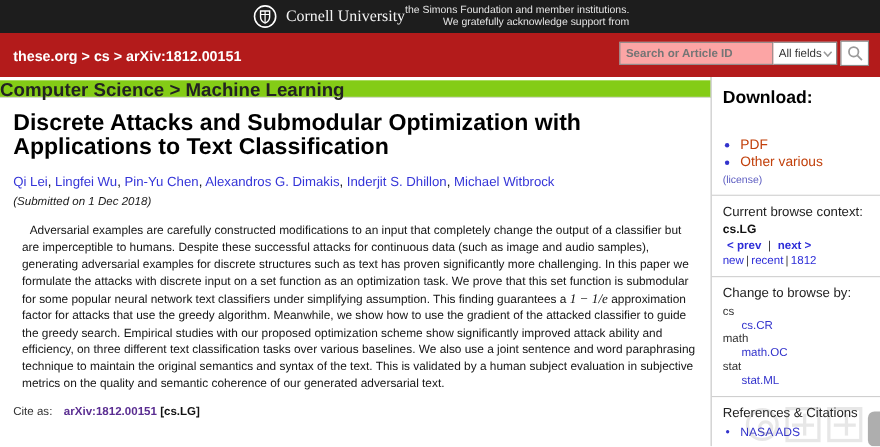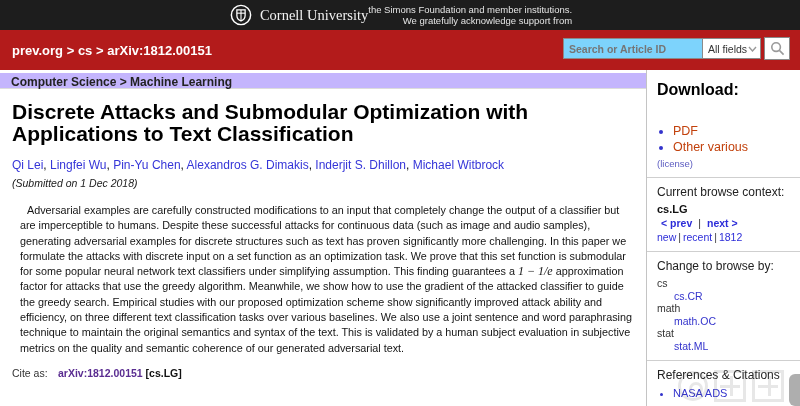--- a/index.html
+++ b/index.html
@@ -15,39 +15,39 @@
   .brand-text { font-family:"Liberation Serif", serif; font-size:14.5px; color:#f2f2f2; }
   .support { text-align:right; font-size:9.5px; line-height:11.5px; color:#e4e4e4; }
 
   
   .redbar { height:40px; background:#b31b1b; position:relative; }
   .breadcrumb { position:absolute; left:12px; top:13px; font-size:13px; font-weight:bold; color:#fff; }
   .crumb { color:#fff; }
   .crumb:not(.last)::after { content:" > "; color:#fff; font-weight:bold; }
   .search-cluster { position:absolute; right:10px; top:7px; }
   .search-row { display:flex; align-items:center; }
-  .search-input { width:140px; height:21px; border:1px solid #8a8a8a; background:#7dd3fc;
+  .search-input { width:140px; height:21px; border:1px solid #8a8a8a; background:#fca5a5;
                   font-size:10.5px; font-weight:bold; color:#444; padding:0 5px;
                   font-family:"Liberation Sans", sans-serif; outline:none; }
   .field-select { width:58px; height:21px; background:#fff; border:1px solid #8a8a8a;
                   border-left:none; display:flex; align-items:center;
                   justify-content:space-between; padding:0 3px 0 5px;
                   font-size:10.5px; color:#333; cursor:pointer;text-align:right; }
   .search-btn { width:26px; height:23px; background:#fff; border:1px solid #8a8a8a;
                 margin-left:3px; display:flex; align-items:center; justify-content:center;
                 cursor:pointer; }
   .help-line { margin-top:21px; font-size:10.5px; color:#fff; }
   .help-line::before { content:"("; } .help-line::after { content:")"; }
   .help-line a { color:#fff; text-decoration:underline; }
   .help-sep { color:#fff; }
 
   
-  .subject-strip { height:19px; line-height:18px; background:#c4b5fd;
+  .subject-strip { height:19px; line-height:18px; background:#84cc16;
                    border-top:3px solid #fff; border-bottom:1px solid #dcdcdc;
-                   font-size:12px; font-weight:bold; color:#222; padding-left:11px; }
+                   font-size:17px; font-weight:bold; color:#222; padding-left:0; }
   .main { display:flex; height:336px; overflow:hidden; position:relative; }
   .content { flex:1; min-width:0; padding-left:12px; }
   .sidebar { width:154px; flex:0 0 154px; border-left:1px solid #c4c4c4;
              padding:12px 8px 0 10px; margin-top:-19px; padding-top:30px; }
 
   
   .title { font-size:21px; line-height:22px; font-weight:bold; color:#000;
            margin-top:12px; max-width:600px; }
   .authors { margin-top:13px; font-size:12px; }
   .authors a { color:#3535d8; }
@@ -117,21 +117,21 @@
     <span class="brand-text">Cornell University</span>
   </div>
   <div class="support">
     <div>the Simons Foundation and member institutions.</div>
     <div>We gratefully acknowledge support from</div>
   </div>
 </div>
 
 <div class="redbar">
   <div class="breadcrumb">
-    <a class="crumb">prev.org</a><a class="crumb">cs</a><span class="crumb last">arXiv:1812.00151</span>
+    <a class="crumb">these.org</a><a class="crumb">cs</a><span class="crumb last">arXiv:1812.00151</span>
   </div>
   <div class="search-cluster">
     <div class="search-row">
       <input class="search-input" type="text" placeholder="Search or Article ID" style="">
       <div class="field-select">
         <span>All fields</span>
         <svg width="9" height="6" viewBox="0 0 9 6">
           <polyline points="1,1 4.5,5 8,1" fill="none" stroke="#999" stroke-width="1.4"></polyline>
         </svg>
       </div>

